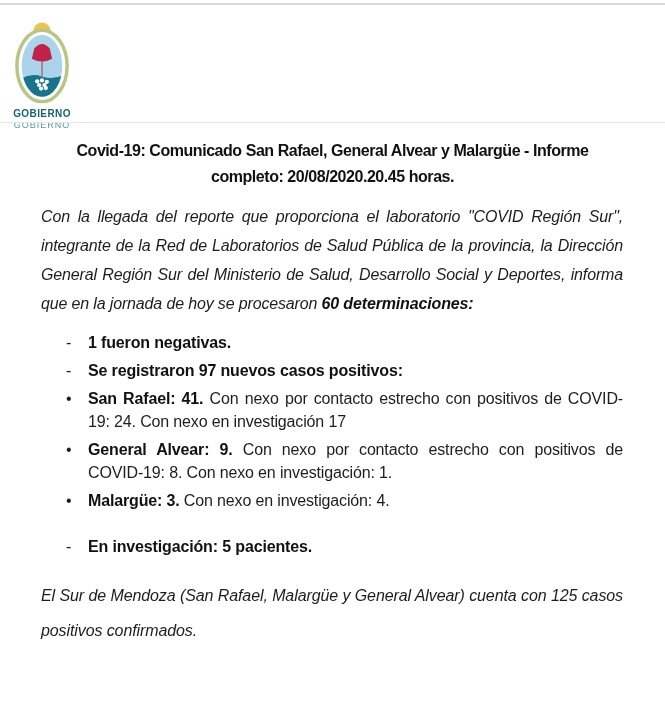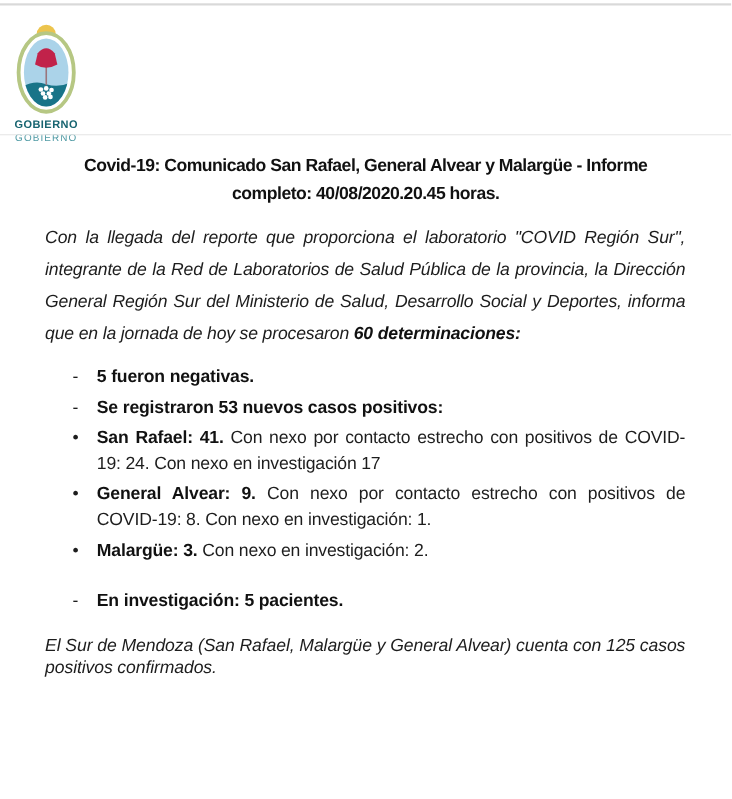--- a/index.html
+++ b/index.html
@@ -88,21 +88,21 @@
     line-height: 23px;
     letter-spacing: -0.15px;
   }
   .li .marker { flex: 0 0 22px; }
   .li .li-body { flex: 1; text-align: justify; }
   .li.investigation { margin-top: 23px; }
   .closing {
     margin: 20px 42px 0 41px;
     font-style: italic;
     font-size: 16px;
-    line-height: 20px;
+    line-height: 35px;
     letter-spacing: -0.1px;
     text-align: justify;
   }
   .closing + .closing { margin-top: 16px; }
 </style>
 </head>
 <body>
 
 <div class="page">
   <div class="top-border"></div>
@@ -130,44 +130,44 @@
           <circle cx="28" cy="70.5" r="2.2"></circle>
             <circle cx="33" cy="70" r="2.2"></circle>
         </g>
       </svg>
       <div class="logo-name">GOBIERNO</div>
       <div class="logo-sub">GOBIERNO</div>
     </div>
     <div class="hairline"></div>
   </header>
 
-  <h1 class="title">Covid-19: Comunicado San Rafael, General Alvear y Malargüe - Informe completo: 40/08/2020.20.45 horas.</h1>
+  <h1 class="title">Covid-19: Comunicado San Rafael, General Alvear y Malargüe - Informe completo: 20/08/2020.20.45 horas.</h1>
 
   <p class="intro"><span>Con la llegada del reporte que proporciona el laboratorio "COVID Región Sur", integrante de la Red de Laboratorios de Salud Pública de la provincia, la Dirección General Región Sur del Ministerio de Salud, Desarrollo Social y Deportes, informa que en la jornada de hoy se procesaron </span><strong>60 determinaciones:</strong></p>
 
   <div class="list">
     <div class="li">
       <span class="marker">-</span>
-      <span class="li-body"><strong>5 fueron negativas.</strong><span></span></span>
+      <span class="li-body"><strong>1 fueron negativas.</strong><span></span></span>
     </div>
     <div class="li">
       <span class="marker">-</span>
-      <span class="li-body"><strong>Se registraron 53 nuevos casos positivos:</strong><span></span></span>
+      <span class="li-body"><strong>Se registraron 97 nuevos casos positivos:</strong><span></span></span>
     </div>
     <div class="li">
       <span class="marker">•</span>
       <span class="li-body"><strong>San Rafael: 41.</strong><span> Con nexo por contacto estrecho con positivos de COVID-19: 24. Con nexo en investigación 17</span></span>
     </div>
     <div class="li">
       <span class="marker">•</span>
       <span class="li-body"><strong>General Alvear: 9.</strong><span> Con nexo por contacto estrecho con positivos de COVID-19: 8. Con nexo en investigación: 1.</span></span>
     </div>
     <div class="li">
       <span class="marker">•</span>
-      <span class="li-body"><strong>Malargüe: 3.</strong><span> Con nexo en investigación: 2.</span></span>
+      <span class="li-body"><strong>Malargüe: 3.</strong><span> Con nexo en investigación: 4.</span></span>
     </div>
     <div class="li investigation">
       <span class="marker">-</span>
       <span class="li-body"><strong>En investigación: 5 pacientes.</strong></span>
     </div>
   </div>
 
   <p class="closing">El Sur de Mendoza (San Rafael, Malargüe y General Alvear) cuenta con 125 casos positivos confirmados.</p>
 </div>
 

